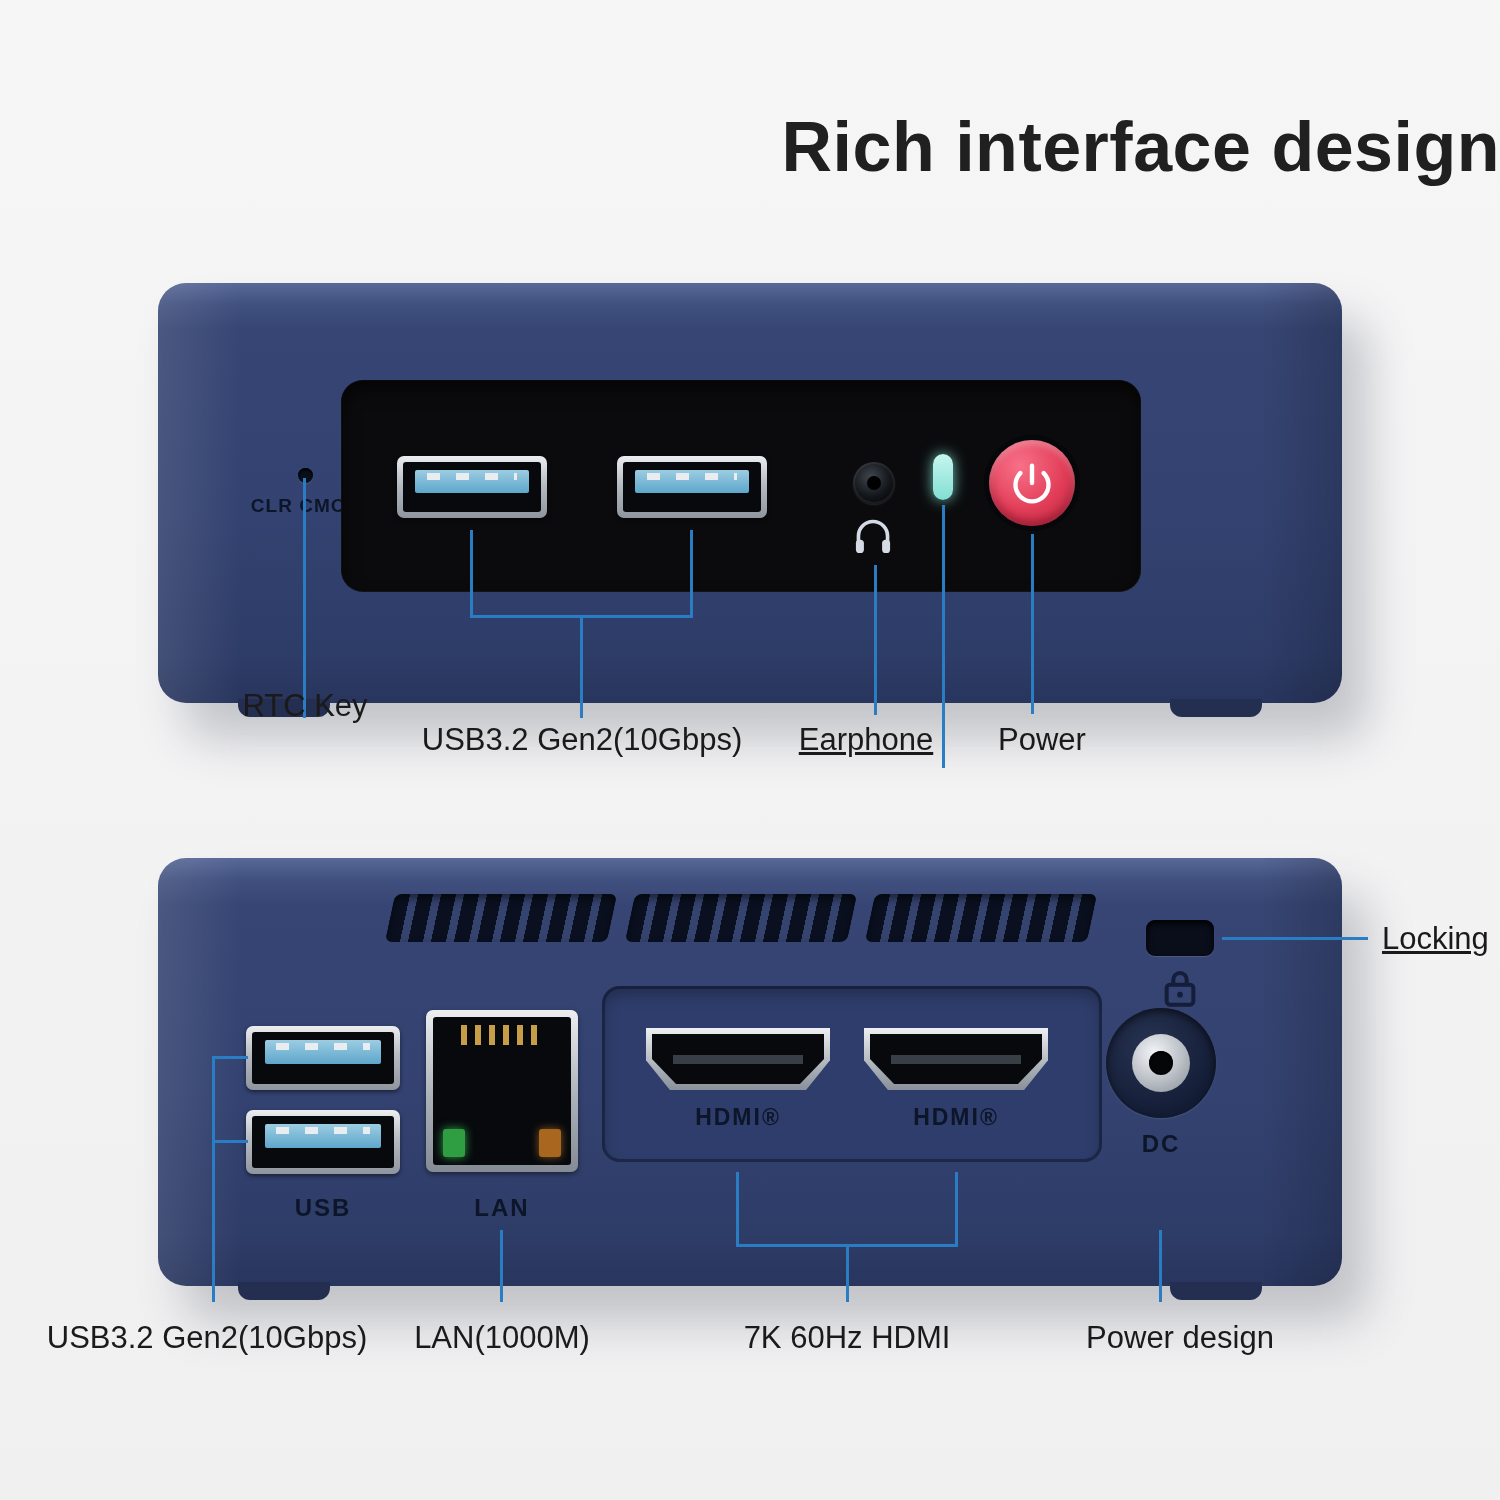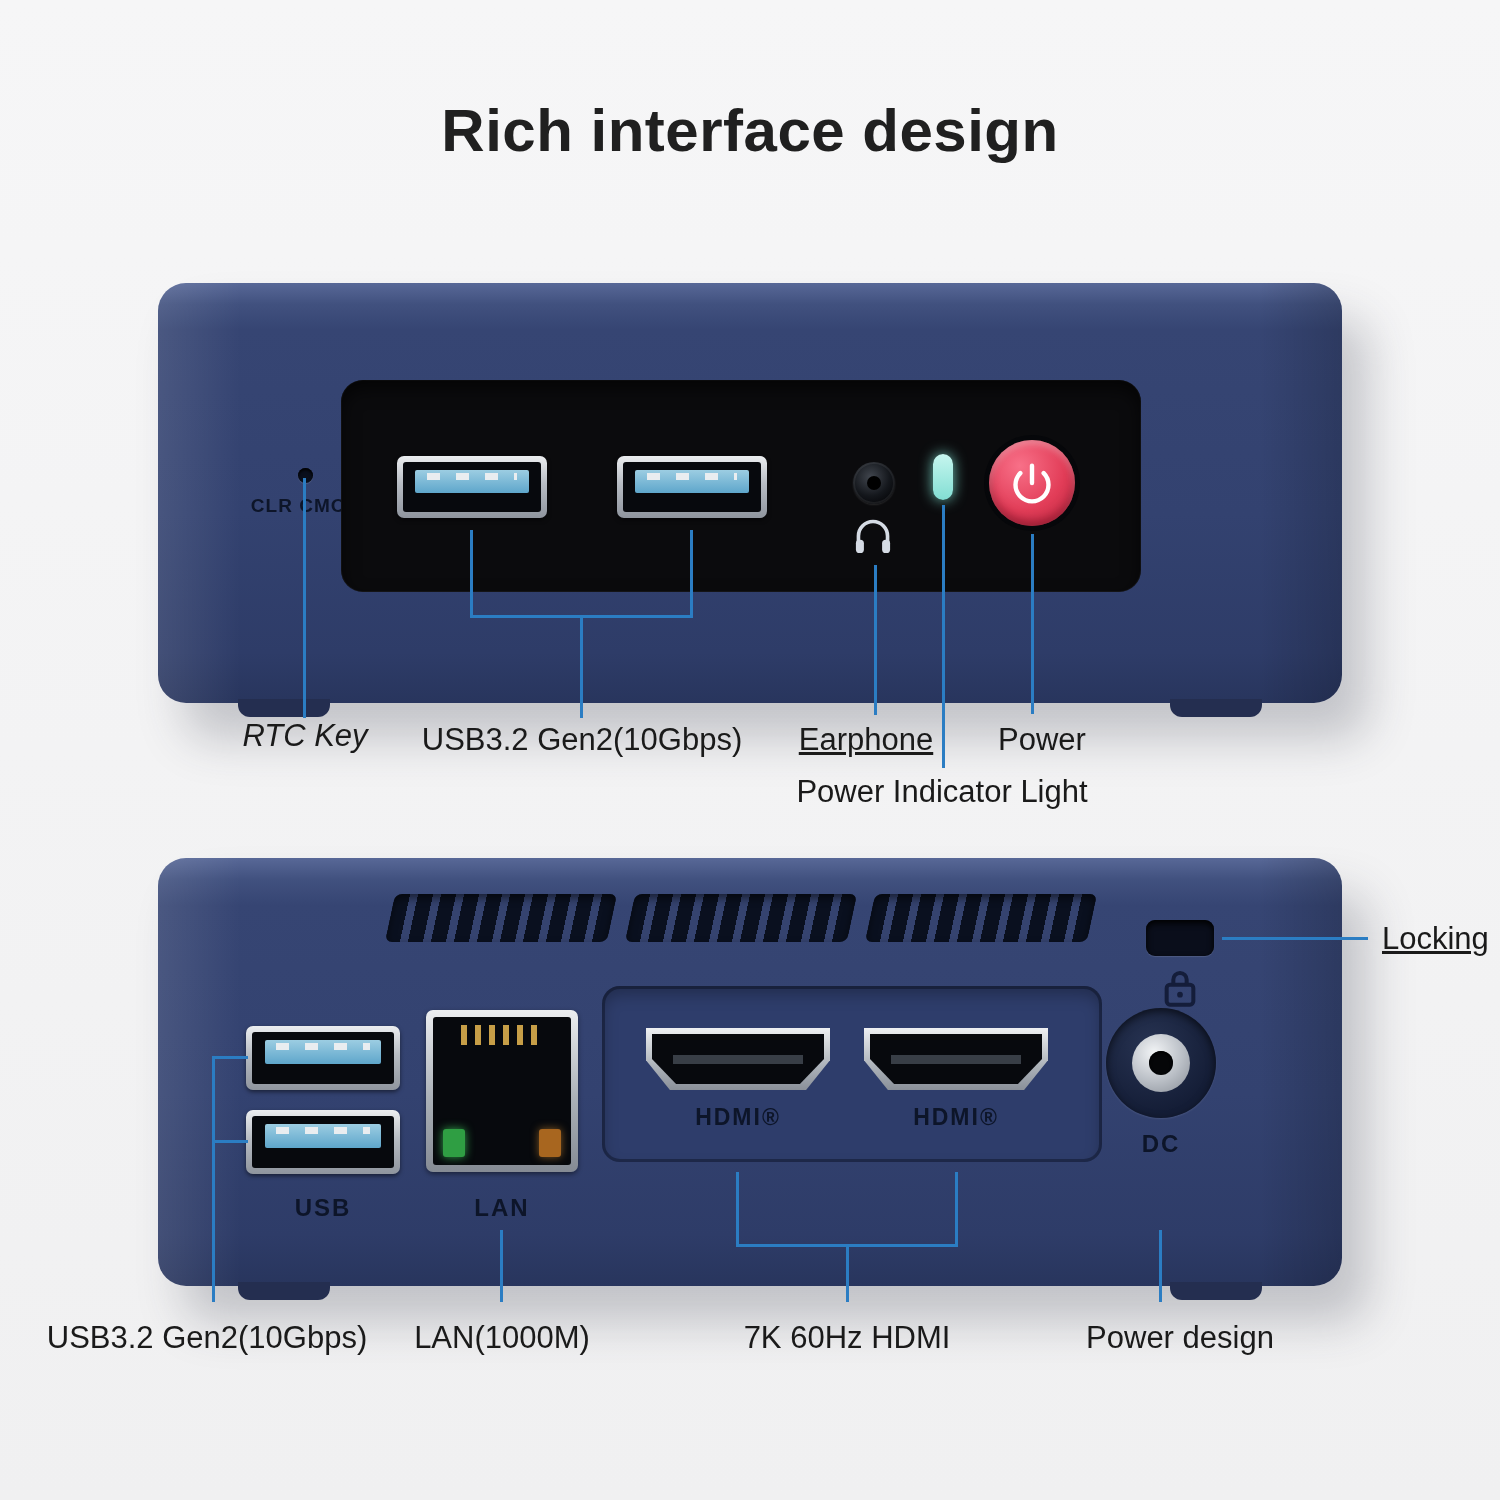--- a/index.html
+++ b/index.html
@@ -1,18 +1,18 @@
 <!DOCTYPE html>
 <html><head>
 <meta charset="utf-8">
 <style>
   * { margin:0; padding:0; box-sizing:border-box; }
   html,body { background:#ffffff; }
   .canvas{position:relative;width:1500px;height:1500px;background:linear-gradient(180deg,#f6f6f7 0%,#f0f0f1 100%);font-family:"Liberation Sans",sans-serif;overflow:hidden;}
-  .title{position:absolute;top:96px;left:0;width:100%;text-align:center;font-size:60px;font-weight:700;color:#202020;letter-spacing:.5px;}
+  .title{position:absolute;top:107px;left:0;width:100%;text-align:right;font-size:70px;font-weight:700;color:#202020;letter-spacing:.5px;}
 
   .device{position:absolute;border-radius:28px;background:linear-gradient(180deg,#586897 0%,#41517f 5%,#364573 11%,#334270 55%,#2e3c68 88%,#28355d 100%);box-shadow:26px 36px 46px rgba(55,58,75,.25);}
   .device::after{content:"";position:absolute;inset:0;border-radius:inherit;background:linear-gradient(90deg,rgba(255,255,255,.10),rgba(255,255,255,0) 7%,rgba(255,255,255,0) 93%,rgba(0,0,0,.16));pointer-events:none;}
   .foot{position:absolute;bottom:-14px;width:92px;height:18px;background:#242e50;border-radius:0 0 12px 12px;}
 
   .front-panel{position:absolute;background:#0b0b0d;border-radius:22px;box-shadow:inset 0 8px 18px rgba(0,0,0,.65),inset 0 0 0 1px rgba(255,255,255,.05);}
   .screw-hole{position:absolute;width:15px;height:15px;border-radius:50%;background:#0a0f1c;box-shadow:inset 0 2px 3px #000,0 1px 1px rgba(255,255,255,.15);}
 
   .engraved{position:absolute;text-align:center;font-weight:700;color:#0d1529;}
   .engraved.front-sm{font-size:19px;letter-spacing:1px;}
@@ -99,25 +99,24 @@
 
   <div class="cl v" style="left:303px;top:478px;height:240px;"></div>
   <div class="cl v" style="left:470px;top:530px;height:85px;"></div>
   <div class="cl v" style="left:690px;top:530px;height:85px;"></div>
   <div class="cl h" style="left:470px;top:615px;width:223px;"></div>
   <div class="cl v" style="left:580px;top:615px;height:103px;"></div>
   <div class="cl v" style="left:874px;top:565px;height:150px;"></div>
   <div class="cl v" style="left:942px;top:505px;height:263px;"></div>
   <div class="cl v" style="left:1031px;top:534px;height:180px;"></div>
 
-  <div class="clabel center" style="left:305px;top:718px;font-style:italic;">RTC Key</div>
+  <div class="clabel center" style="left:305px;top:688px;">RTC Key</div>
   <div class="clabel center" style="left:582px;top:722px;">USB3.2 Gen2(10Gbps)</div>
   <div class="clabel center" style="left:866px;top:722px;text-decoration:underline;">Earphone</div>
   <div class="clabel center" style="left:1042px;top:722px;">Power</div>
-  <div class="clabel center" style="left:942px;top:774px;">Power Indicator Light</div>
 
   <div class="device" style="left:158px;top:858px;width:1184px;height:428px;">
     <div class="foot" style="left:80px;"></div>
     <div class="foot" style="right:80px;"></div>
 
     <div class="vents" style="left:232px;top:36px;width:222px;height:48px;"></div>
     <div class="vents" style="left:472px;top:36px;width:222px;height:48px;"></div>
     <div class="vents" style="left:712px;top:36px;width:222px;height:48px;"></div>
 
     <div class="lock-slot" style="left:988px;top:62px;width:68px;height:36px;"></div>

